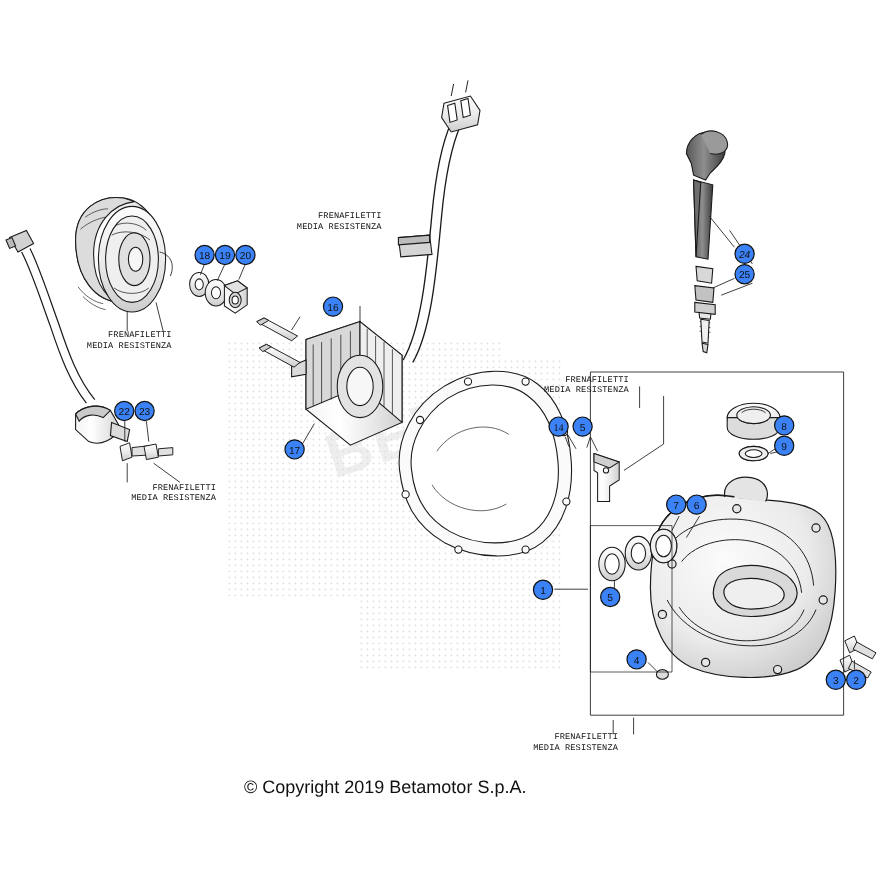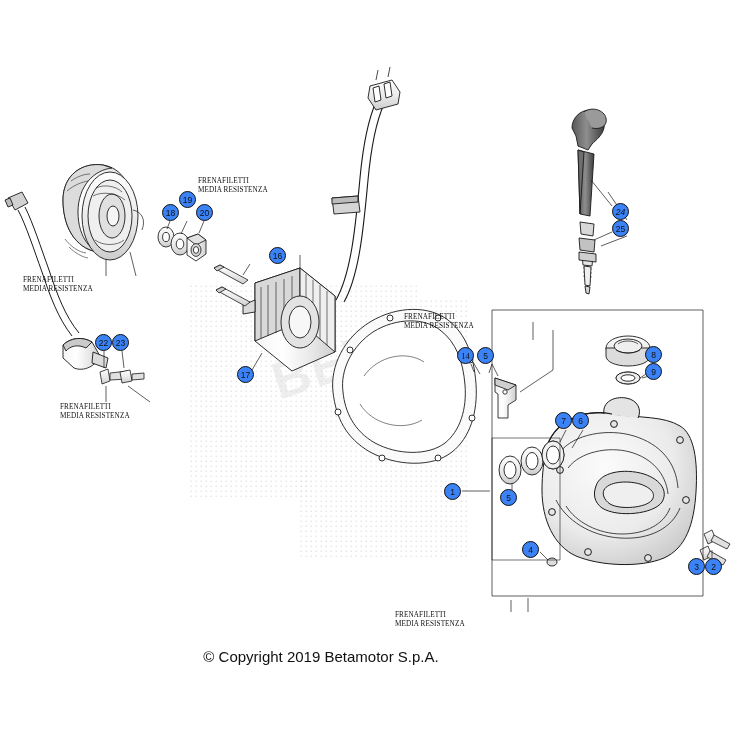--- a/index.html
+++ b/index.html
@@ -25,24 +25,24 @@
     position: absolute;
     left: 0; top: 0;
     width: 743px;
     height: 743px;
   }
   .label-text {
     position: absolute;
     font-size: 7.2px;
     line-height: 9px;
     letter-spacing: 0.1px;
-    text-align: left;
+    text-align: right;
     color: #111;
     white-space: pre-line;
-    font-family: Liberation Serif, serif;
+    font-family: Liberation Mono, monospace;
   }
   .copyright {
     position: absolute;
     width: 642px;
     left: 0;
     top: 648px;
     text-align: center;
     font-size: 15px;
     color: #111;
     font-family: Liberation Sans, sans-serif;
@@ -421,21 +421,21 @@
   <div class="callout" style="left:500px; top:489px;">5</div>
   <div class="callout" style="left:572px; top:412px;">6</div>
   <div class="callout" style="left:555px; top:412px;">7</div>
   <div class="callout" style="left:645px; top:346px;">8</div>
   <div class="callout" style="left:645px; top:363px;">9</div>
   <div class="callout" style="left:477px; top:347px;">5</div>
   <div class="callout" style="left:457px; top:347px;font-family:Liberation Serif, serif;">14</div>
   <div class="callout" style="left:242px; top:247px;margin-left:27px;">16</div>
   <div class="callout" style="left:237px; top:366px;">17</div>
   <div class="callout" style="left:162px; top:204px;">18</div>
-  <div class="callout" style="left:179px; top:191px;">19</div>
+  <div class="callout" style="left:179px; top:204px;">19</div>
   <div class="callout" style="left:196px; top:204px;">20</div>
   <div class="callout" style="left:95px; top:334px;">22</div>
   <div class="callout" style="left:112px; top:334px;">23</div>
   <div class="callout" style="left:612px; top:203px;font-style:italic;">24</div>
   <div class="callout" style="left:612px; top:220px;">25</div>
 
   <div class="label-text" style="left:23px; top:276px; width:120px;">FRENAFILETTI
 MEDIA RESISTENZA</div>
   <div class="label-text" style="left:198px; top:177px; width:120px;">FRENAFILETTI
 MEDIA RESISTENZA</div>

